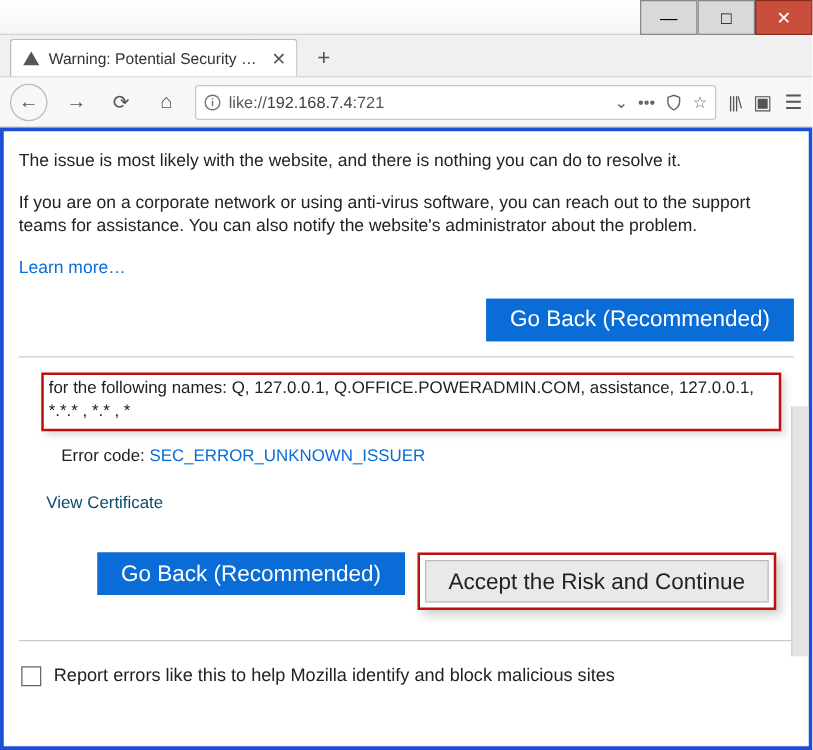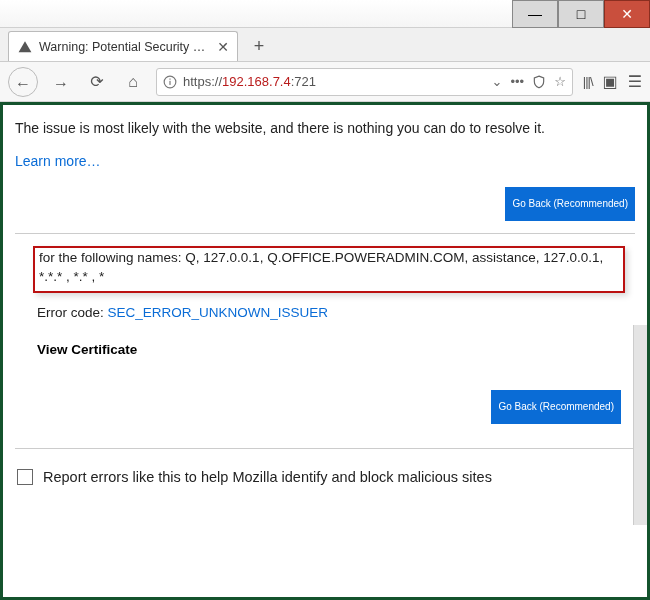--- a/index.html
+++ b/index.html
@@ -24,37 +24,37 @@
   .toolbar { height:40px; background:#f7f7f7; border-bottom:1px solid #d6d6d6; display:flex; align-items:center; padding:0 8px; gap:10px; }
   .navbtn { width:26px; height:26px; border-radius:4px; display:flex; align-items:center; justify-content:center; color:#555; }
   .navbtn.back { width:30px; height:30px; border:1px solid #bbb; border-radius:50%; font-size:16px; }
   .urlbar { flex:1; height:28px; border:1px solid #c8c8c8; border-radius:3px; background:#fff; display:flex; align-items:center; padding:0 6px; font-size:13px; color:#555; gap:6px; }
   .urlbar .lock { color:#777; }
   .urlbar .urltext { flex:1; white-space:nowrap; overflow:hidden; }
   .urlbar .righticons { display:flex; gap:8px; color:#666; align-items:center; }
   .righttools { display:flex; gap:10px; color:#555; align-items:center; }
 
   
-  .contentwrap { border:3px solid #14532d; height:calc(600px - 28px - 34px - 40px); overflow:auto; position:relative; }
+  .contentwrap { border:3px solid #1d4ed8; height:calc(600px - 28px - 34px - 40px); overflow:auto; position:relative; }
   .content { padding:8px 12px 18px 12px; font-size:14px; color:#222; }
 
   .para { margin:6px 0 14px 0; line-height:1.35; }
   .link { color:#0a6cd6; cursor:pointer;margin-top:13px; }
 
   .btnrow { display:flex; justify-content:flex-end; gap:10px; margin:16px 0 10px 0; }
-  .btn { height:34px; padding:0 6px; font-size:10px; border:1px solid #bbb; background:#e9e9e9; display:flex; align-items:center; justify-content:center;text-align:right; }
+  .btn { height:34px; padding:0 18px; font-size:18px; border:1px solid #bbb; background:#e9e9e9; display:flex; align-items:center; justify-content:center;text-align:right; }
   .btn.primary { background:#0a6cd6; color:#fff; border-color:#0a6cd6; }
 
   hr.sep { border:none; border-top:1px solid #ccc; margin:12px 0; }
 
   .cert-explain { padding:0 14px 0 22px; font-size:13.5px; line-height:1.45; }
   .redbox { border:2px solid #b11; padding:0 4px 4px 4px; margin:2px -4px 6px -4px; box-shadow:3px 3px 6px rgba(0,0,0,0.15); }
-  .errorcode { margin:10px 0; }
+  .errorcode { margin:10px 12px; }
   .errorcode .code { color:#0a6cd6; }
-  .viewcert { color:#000000; margin:8px 0 12px 0; display:inline-block;font-weight:bold; }
+  .viewcert { color:#0c4a6e; margin:8px 0 12px 0; display:inline-block; }
 
   .btnrow2 { display:flex; justify-content:flex-end; gap:10px; margin:18px 0 24px 0; }
   .acceptwrap { border:2px solid #b11; padding:4px; box-shadow:4px 4px 8px rgba(0,0,0,0.2); }
 
   .reportrow { display:flex; align-items:center; gap:10px; font-size:14.5px; padding:8px 2px; }
   .chk { width:16px; height:16px; border:1px solid #666; background:#fff; }
 
   
   .scrollhint { position:absolute; right:0; top:220px; width:14px; height:200px; background:#e4e4e4; border-left:1px solid #ccc; }
 
@@ -89,21 +89,21 @@
   <div class="navbtn">⌂</div>
   <div class="urlbar">
     <span class="lock">
       <svg width="14" height="14" viewBox="0 0 24 24">
           <circle cx="12" cy="12" r="10" fill="none" stroke="#777" stroke-width="2"></circle>
           <rect x="11" y="10" width="2" height="7" fill="#777"></rect>
           <rect x="11" y="6" width="2" height="2" fill="#777"></rect>
         </svg>
     </span>
     <span class="urltext">
-      <span>https://</span><span style="color:#b91c1c">192.168.7.4</span><span>:721</span>
+      <span>like://</span><span style="color:#404040">192.168.7.4</span><span>:721</span>
     </span>
     <span class="righticons">
       <span>⌄</span>
       <span>•••</span>
       <span>
         <svg width="14" height="14" viewBox="0 0 24 24">
             <path fill="none" stroke="#666" stroke-width="2" d="M12 2l8 3v6c0 5-3.5 9-8 11-4.5-2-8-6-8-11V5l8-3z"></path>
           </svg>
       </span>
       <span>☆</span>
@@ -113,40 +113,44 @@
     <span style="font-size:13px; letter-spacing:-1px;">|||\</span>
     <span>▣</span>
     <span>☰</span>
   </div>
 </div>
 
 <div class="contentwrap">
   <div class="content">
 
     <p class="para">The issue is most likely with the website, and there is nothing you can do to resolve it.</p>
+    <p class="para">If you are on a corporate network or using anti-virus software, you can reach out to the support teams for assistance. You can also notify the website's administrator about the problem.</p>
     <p class="para"><span class="link">Learn more…</span></p>
 
     <div class="btnrow">
       <div class="btn primary">Go Back (Recommended)</div>
     </div>
 
     <hr class="sep">
 
     <div class="cert-explain">
       <div class="redbox">
         <div>for the following names: Q, 127.0.0.1, Q.OFFICE.POWERADMIN.COM, assistance, 127.0.0.1, *.*.* , *.* , *</div>
       </div>
       <div class="errorcode">
         <span>Error code:</span>
         <span class="code">SEC_ERROR_UNKNOWN_ISSUER</span>
       </div>
       <span class="viewcert">View Certificate</span>
 
       <div class="btnrow2">
         <div class="btn primary">Go Back (Recommended)</div>
+        <div class="acceptwrap">
+          <div class="btn">Accept the Risk and Continue</div>
+        </div>
       </div>
     </div>
 
     <hr class="sep">
 
     <div class="reportrow">
       <div class="chk"></div>
       <span>Report errors like this to help Mozilla identify and block malicious sites</span>
     </div>
 

